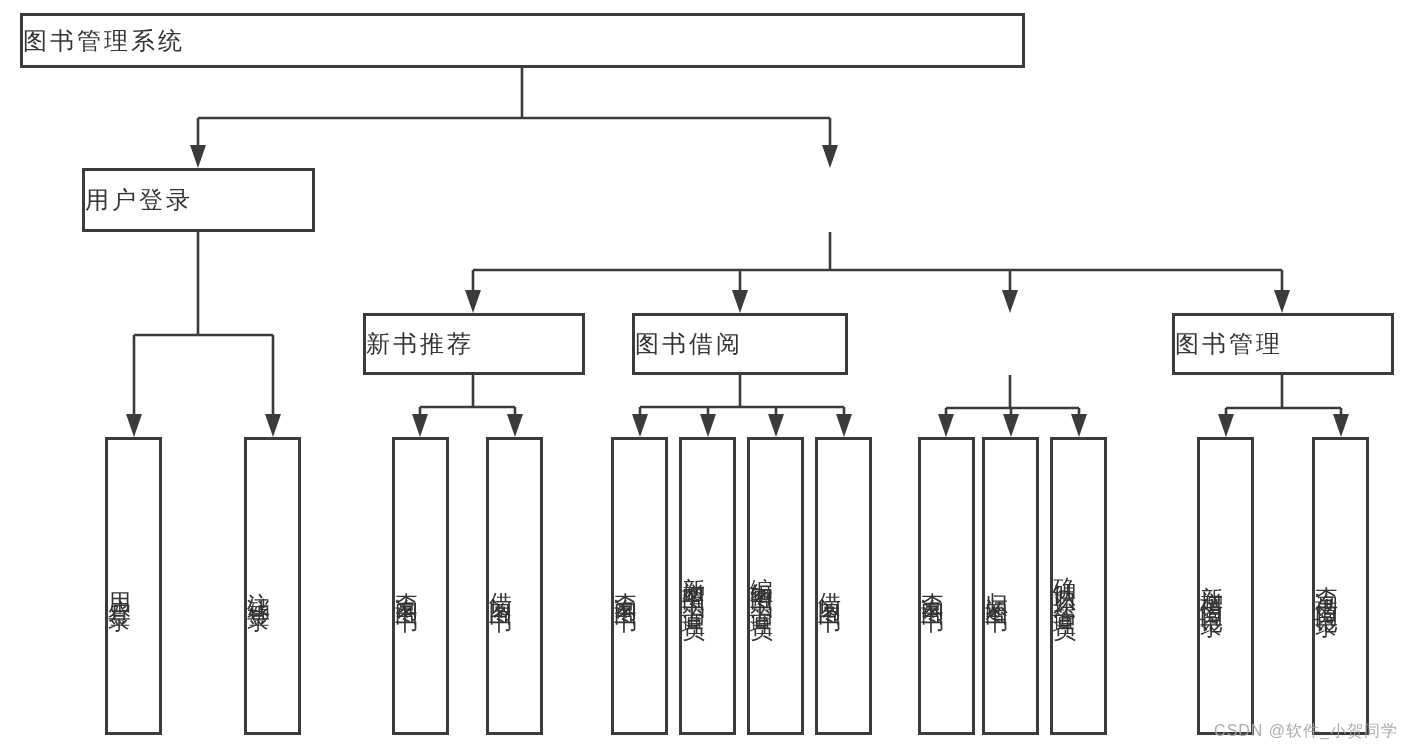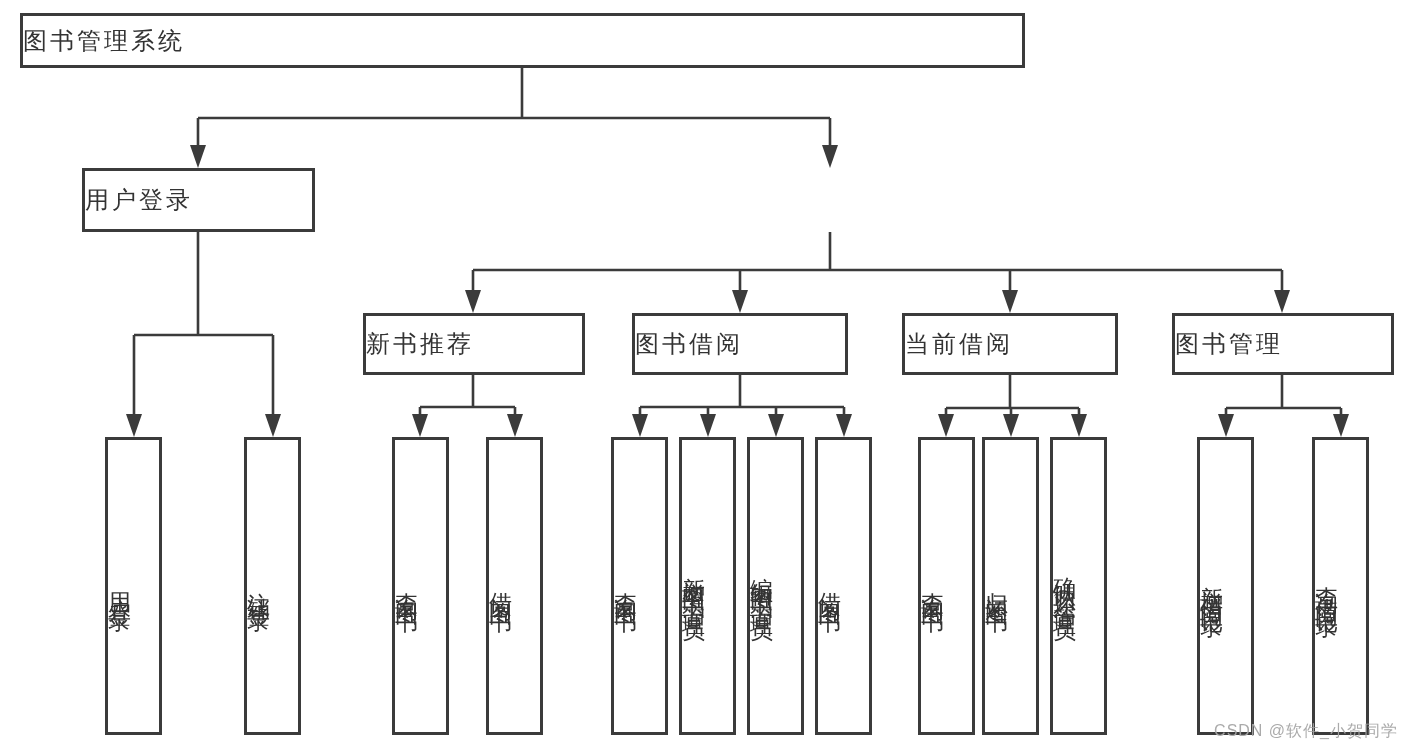--- a/index.html
+++ b/index.html
@@ -115,23 +115,20 @@
   <div class="box n-l2a">
     <span class="h-label">用户登录</span>
   </div>
 
   <div class="box n-l3 n-l3b">
     <span class="h-label">图书借阅</span>
   </div>
   <div class="box n-l3 n-l3a">
     <span class="h-label">新书推荐</span>
   </div>
-  <div class="box n-l3 n-l3c">
-    <span class="h-label">当前借阅</span>
-  </div>
   <div class="box n-l3 n-l3d">
     <span class="h-label">图书管理</span>
   </div>
 
   <div class="box leaf lf0">
     <span class="v-label">用户登录</span>
   </div>
   <div class="box leaf lf1">
     <span class="v-label">注销登录</span>
   </div>

